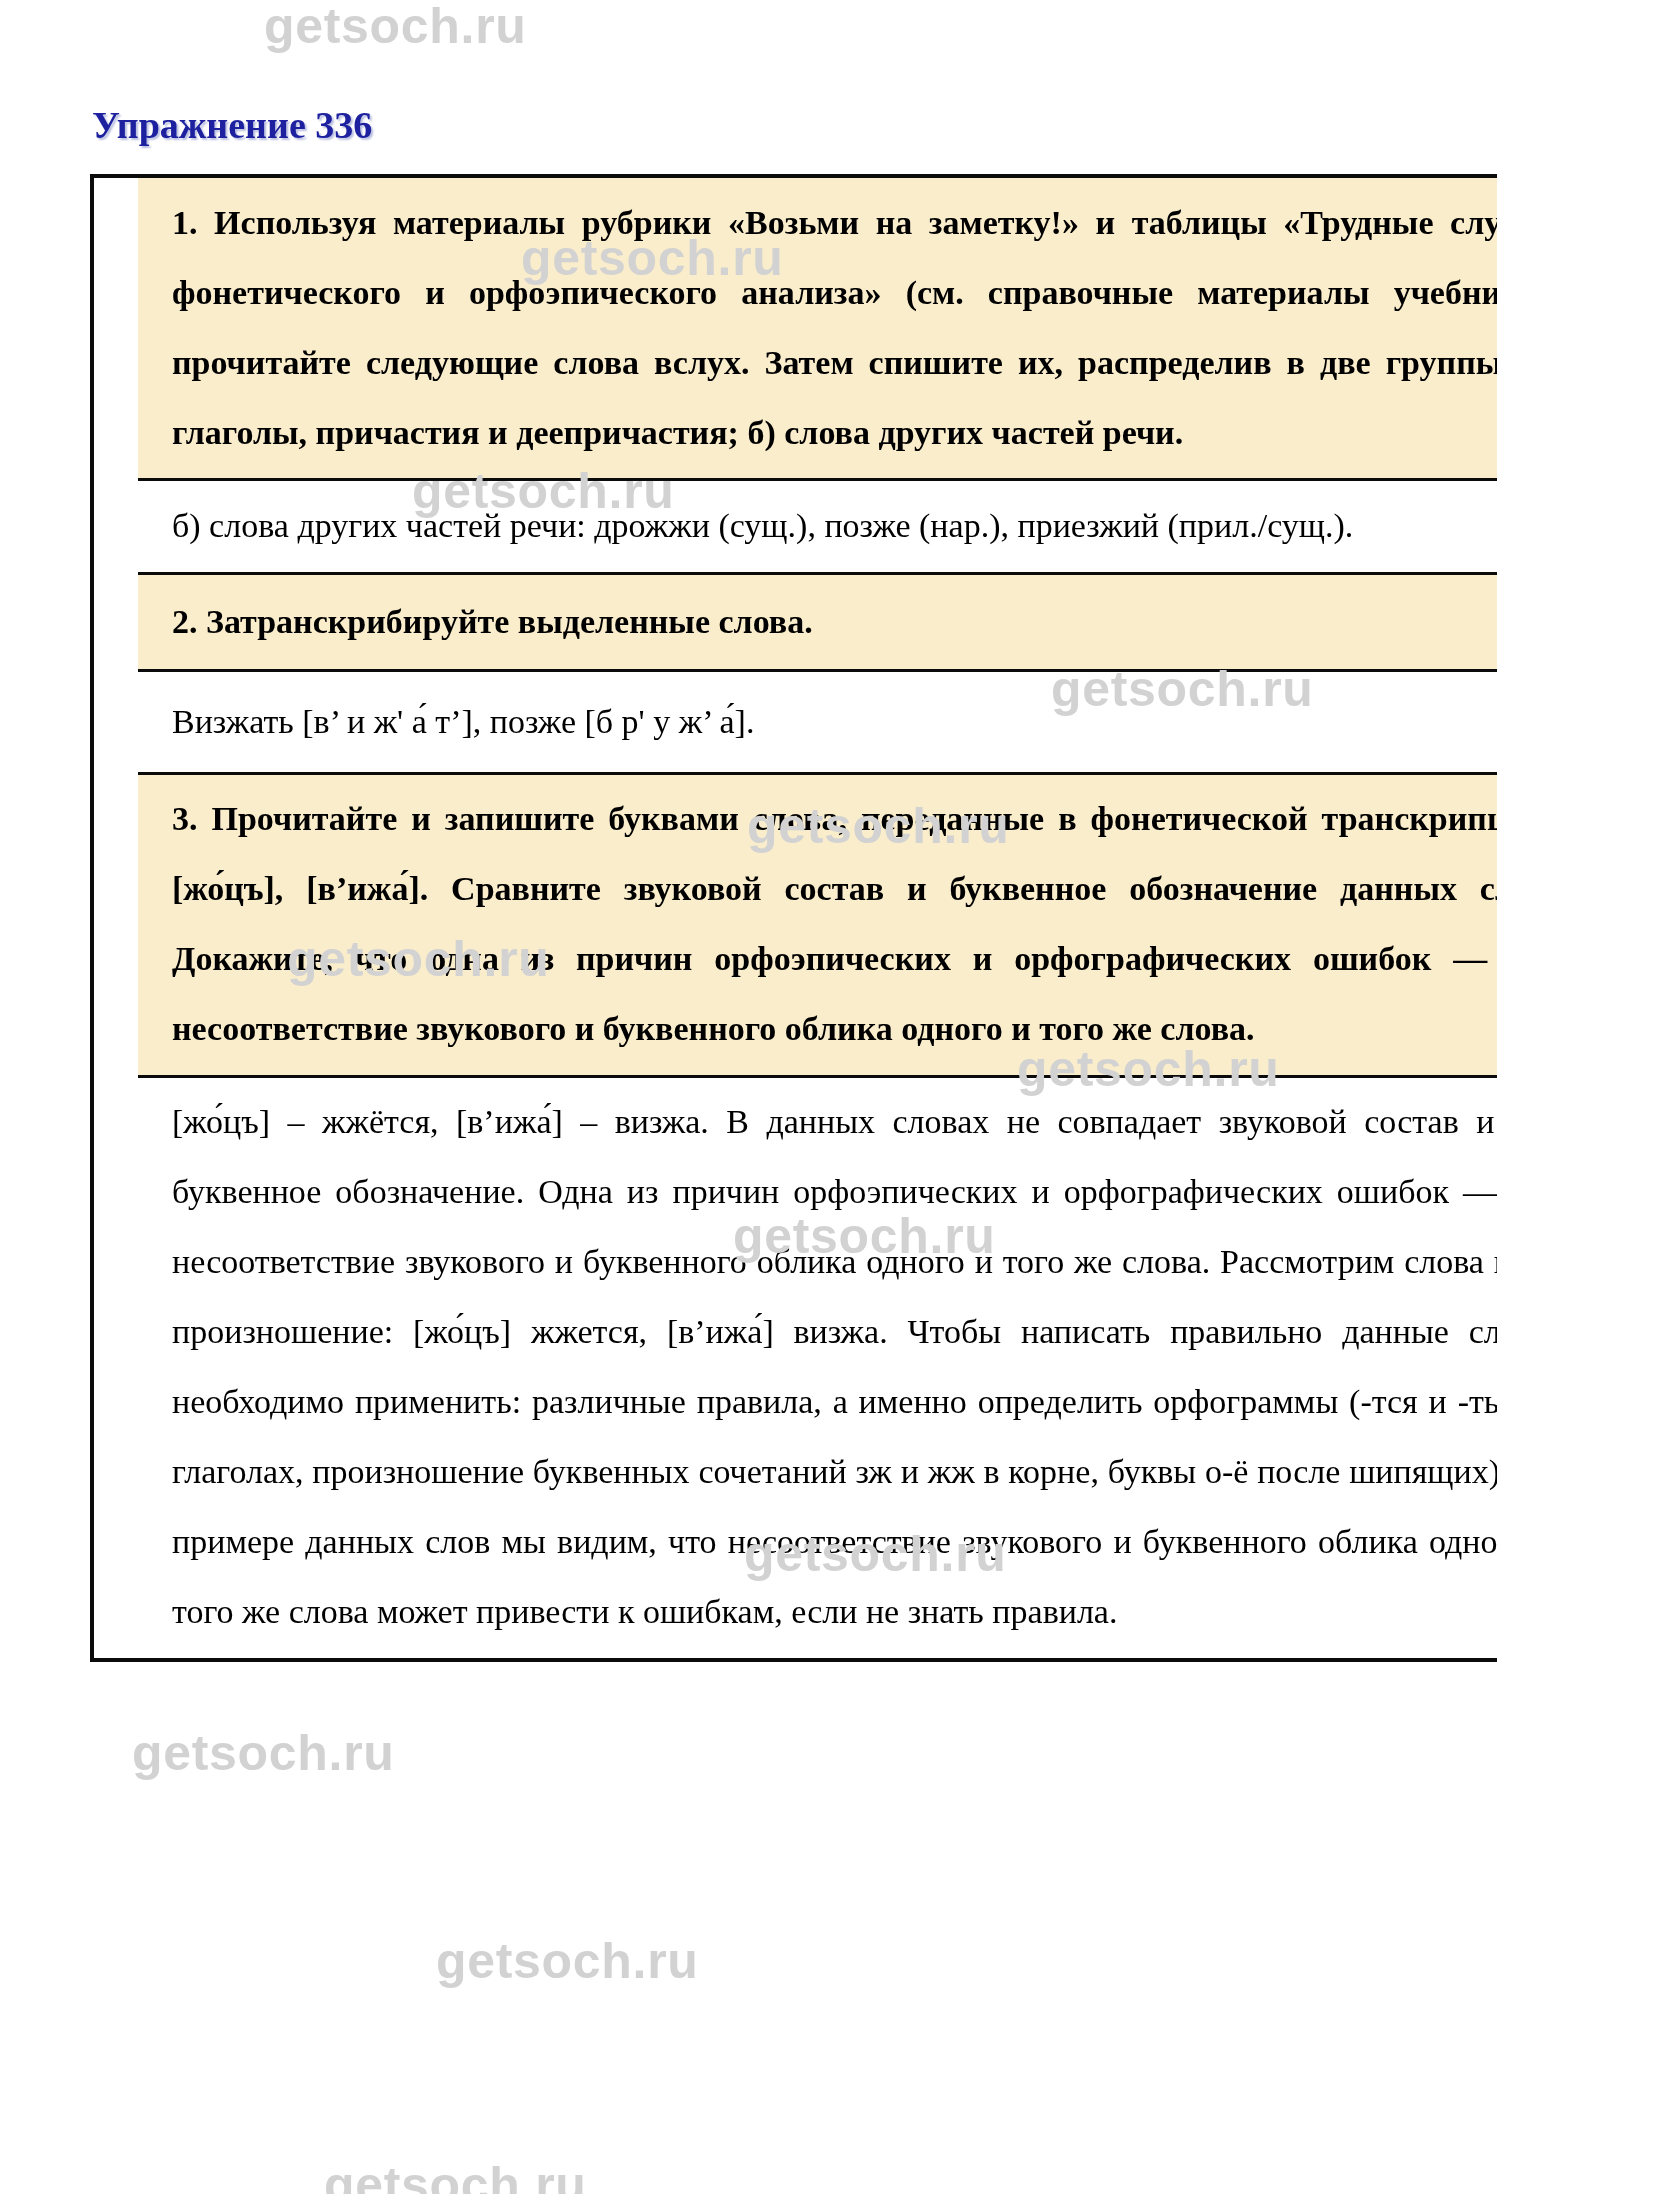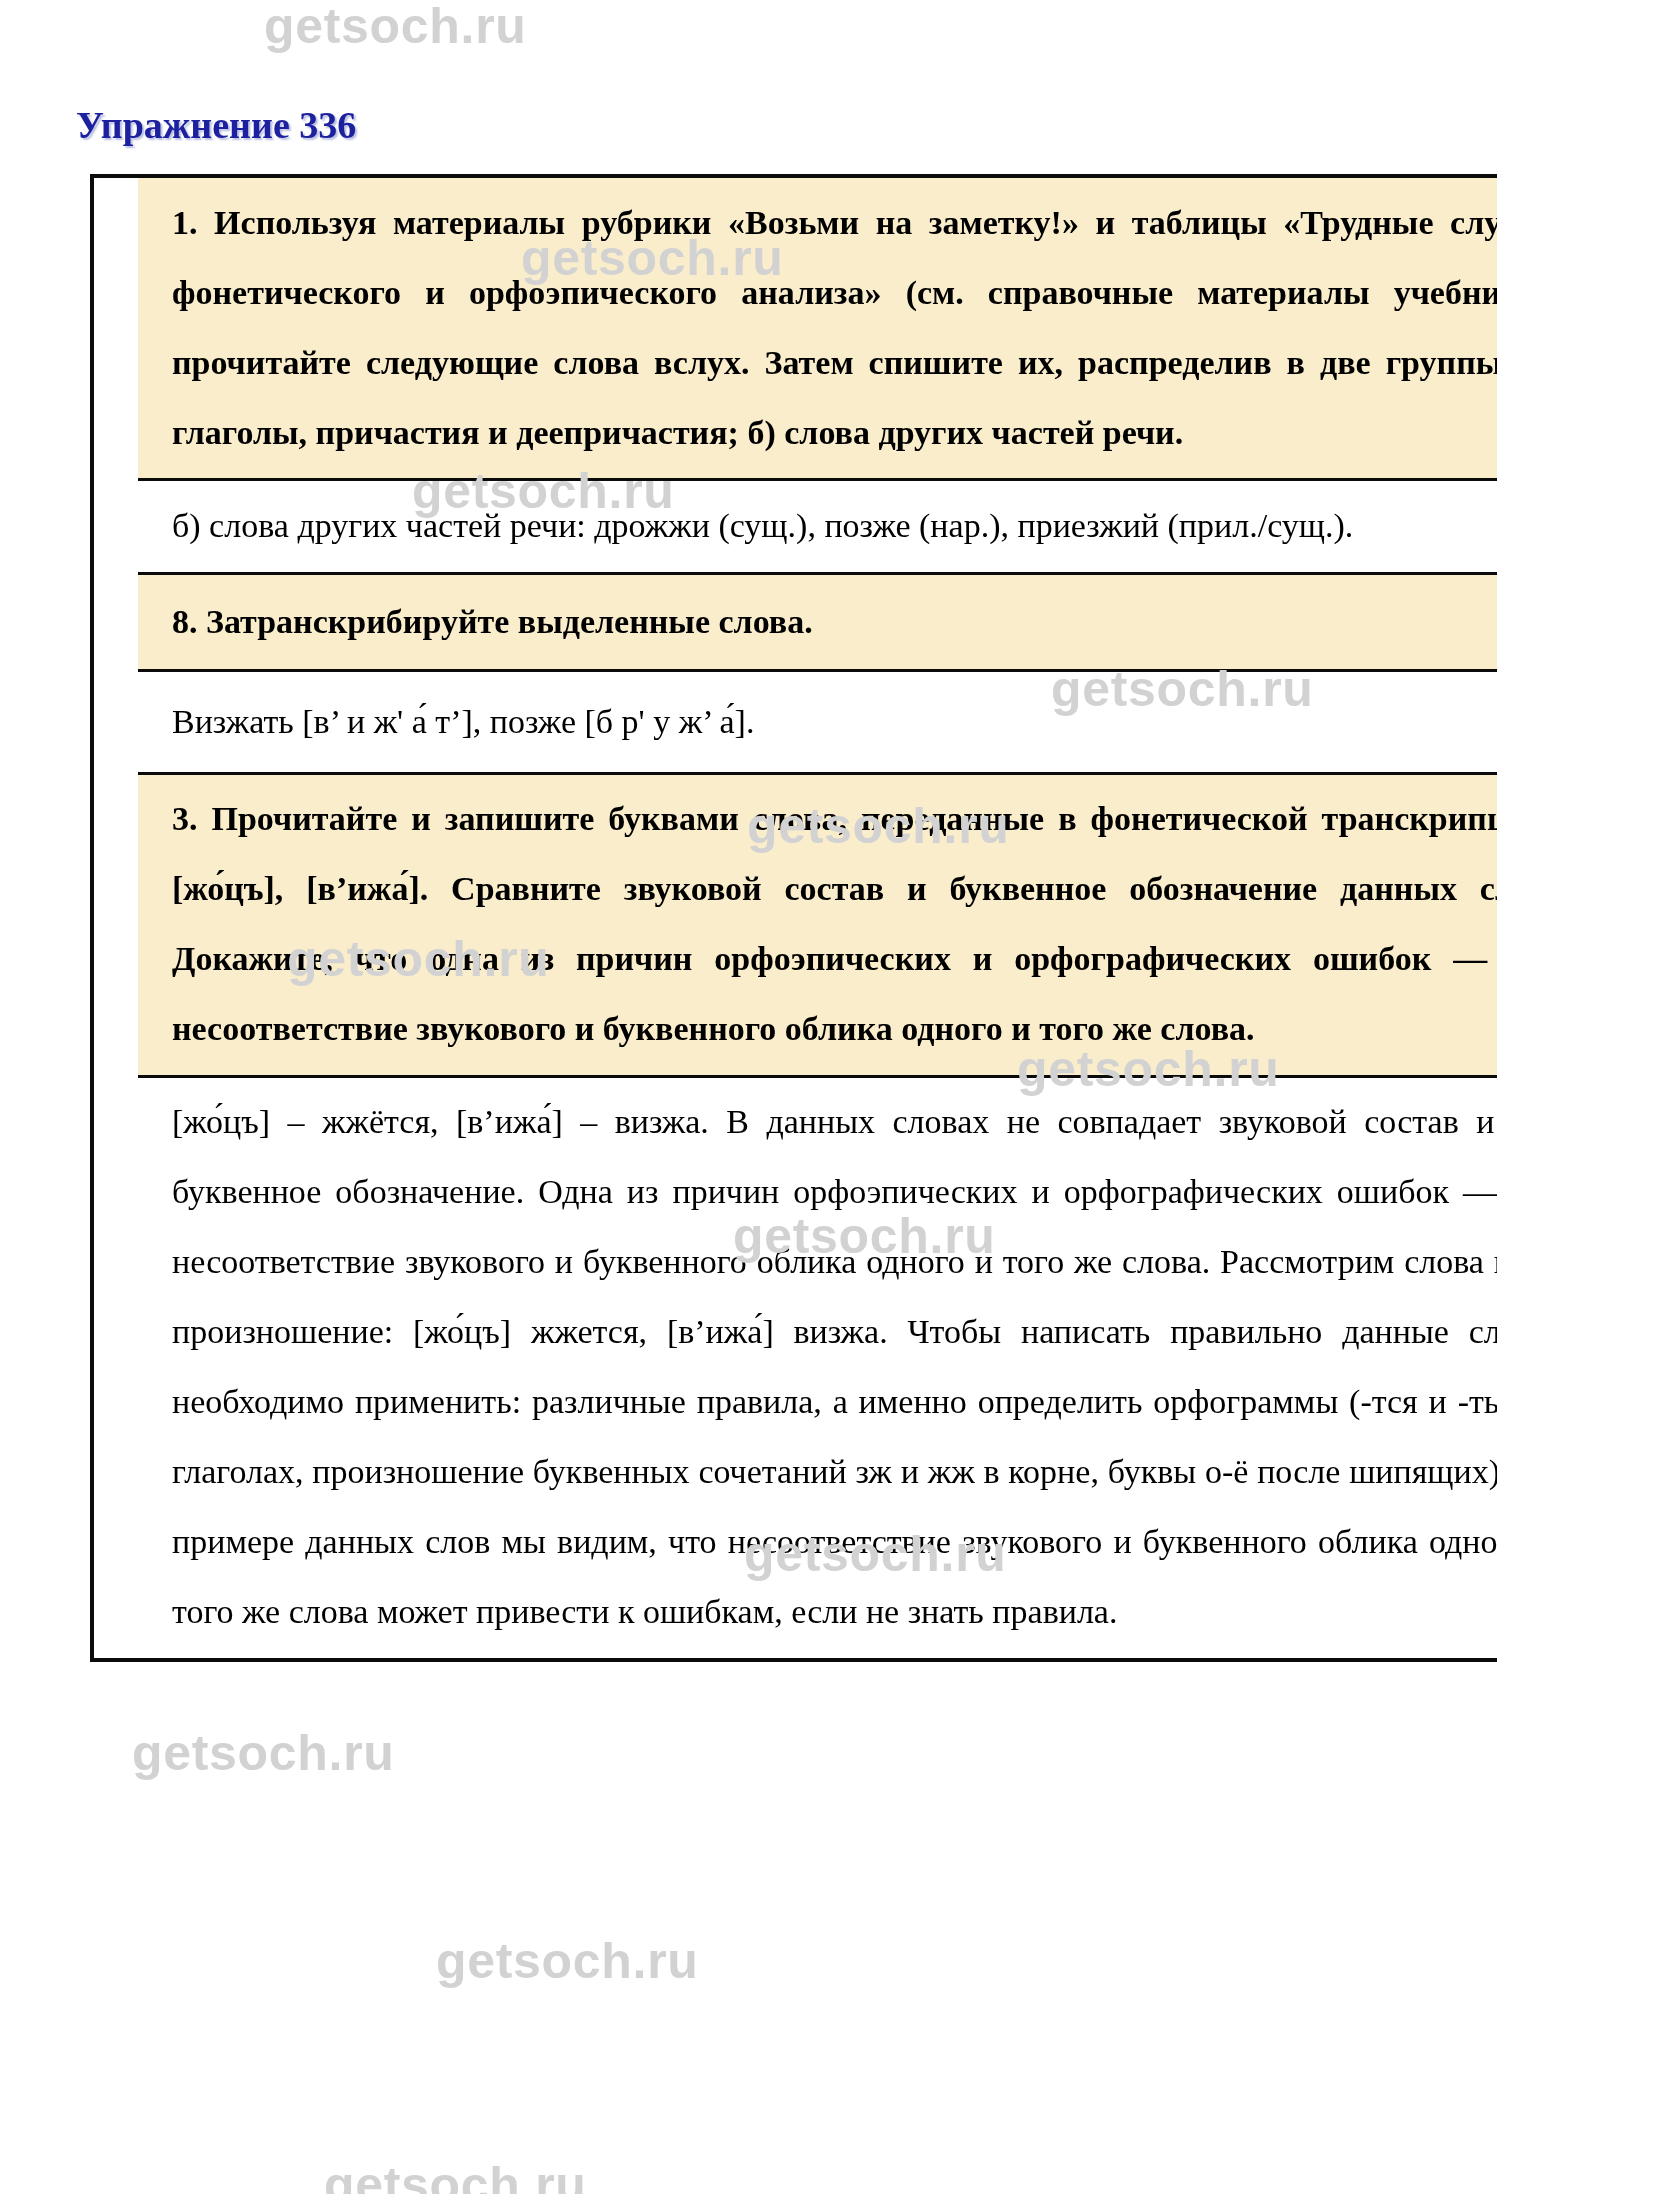--- a/index.html
+++ b/index.html
@@ -36,21 +36,21 @@
     font-weight: bold;
     letter-spacing: 0.7px;
     color: var(--wm-color);
     white-space: nowrap;
     line-height: 1;
   }
 
   
   .page-title {
     position: absolute;
-    left: 76px;
+    left: 92px;
     top: 105px;
     margin: 0;
     z-index: 10;
     font-family: "Liberation Serif", serif;
     font-size: 38px;
     font-weight: bold;
     color: var(--title-color);
     text-shadow: 2px 2px 2px #b8bedf;
     line-height: 1.1;
   }
@@ -113,21 +113,21 @@
           <p>1. Используя материалы рубрики «Возьми на заметку!» и таблицы «Трудные случаи фонетического и орфоэпического анализа» (см. справочные материалы учебника), прочитайте следующие слова вслух. Затем спишите их, распределив в две группы: а) глаголы, причастия и деепричастия; б) слова других частей речи.</p>
         </div>
       </div>
       <div class="section answer">
         <div class="section-text">
           <p>б) слова других частей речи: дрожжи (сущ.), позже (нар.), приезжий (прил./сущ.).</p>
         </div>
       </div>
       <div class="section task single">
         <div class="section-text">
-          <p>8. Затранскрибируйте выделенные слова.</p>
+          <p>2. Затранскрибируйте выделенные слова.</p>
         </div>
       </div>
       <div class="section answer single">
         <div class="section-text">
           <p>Визжать [в’ и ж' а́ т’], позже [б р' у ж’ а́].</p>
         </div>
       </div>
       <div class="section task">
         <div class="section-text">
           <p>3. Прочитайте и запишите буквами слова, переданные в фонетической транскрипции: [жо́цъ], [в’ижа́]. Сравните звуковой состав и буквенное обозначение данных слов. Докажите, что одна из причин орфоэпических и орфографических ошибок — это несоответствие звукового и буквенного облика одного и того же слова.</p>

